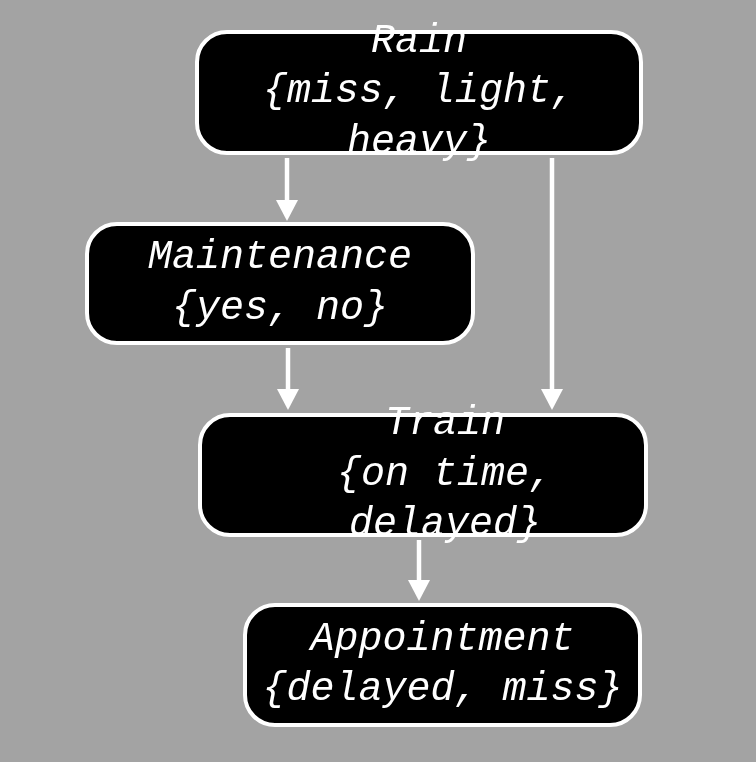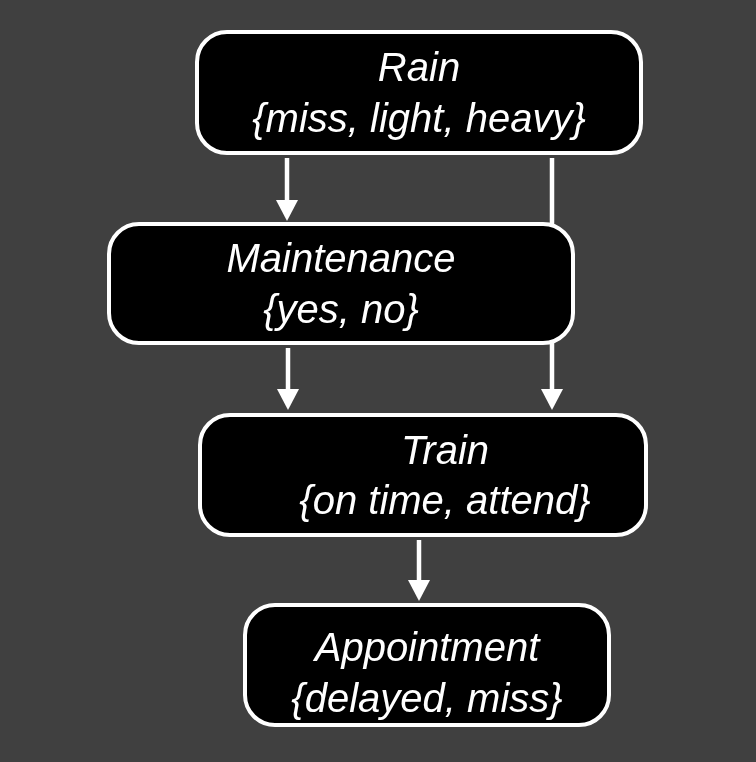--- a/index.html
+++ b/index.html
@@ -4,23 +4,23 @@
 <style>
   html, body {
     margin: 0;
     padding: 0;
     background: #000000;
   }
   .canvas {
     position: relative;
     width: 756px;
     height: 762px;
-    background: #404040;
+    background: #a3a3a3;
     overflow: hidden;
-    font-family: Liberation Sans, sans-serif;
+    font-family: Liberation Mono, monospace;
   }
   .edges {
     position: absolute;
     left: 0;
     top: 0;
     width: 756px;
     height: 762px;
     pointer-events: none;
   }
   .edges line {
@@ -40,23 +40,23 @@
     display: flex;
     flex-direction: column;
     align-items: center;
     justify-content: center;
     text-align: center;
     font-style: italic;
     font-size: 40px;
     line-height: 1.26;
   }
   .node-rain        { left: 195px; top: 30px;  width: 448px; height: 125px; }
-  .node-maintenance { left: 107px;  top: 222px; width: 468px; height: 123px; }
+  .node-maintenance { left: 85px;  top: 222px; width: 390px; height: 123px; }
   .node-train       { left: 198px; top: 413px; width: 450px; height: 124px; padding-left: 44px; }
-  .node-appointment { left: 243px; top: 603px; width: 368px; height: 124px; justify-content: flex-end; }
+  .node-appointment { left: 243px; top: 603px; width: 399px; height: 124px; }
 </style>
 </head>
 <body>
 
 <div class="canvas">
 
   <svg class="edges" width="756" height="762" viewBox="0 0 756 762" xmlns="http://www.w3.org/2000/svg">
     <g>
       <line x1="287" y1="158" x2="287" y2="201"></line>
       <polygon points="276,200 298,200 287,221"></polygon>
@@ -80,21 +80,21 @@
     <div class="node-values">{miss, light, heavy}</div>
   </div>
 
   <div class="node node-maintenance">
     <div class="node-label">Maintenance</div>
     <div class="node-values">{yes, no}</div>
   </div>
 
   <div class="node node-train">
     <div class="node-label">Train</div>
-    <div class="node-values">{on time, attend}</div>
+    <div class="node-values">{on time, delayed}</div>
   </div>
 
   <div class="node node-appointment">
     <div class="node-label">Appointment</div>
     <div class="node-values">{delayed, miss}</div>
   </div>
 
 </div>
 
 </body></html>

